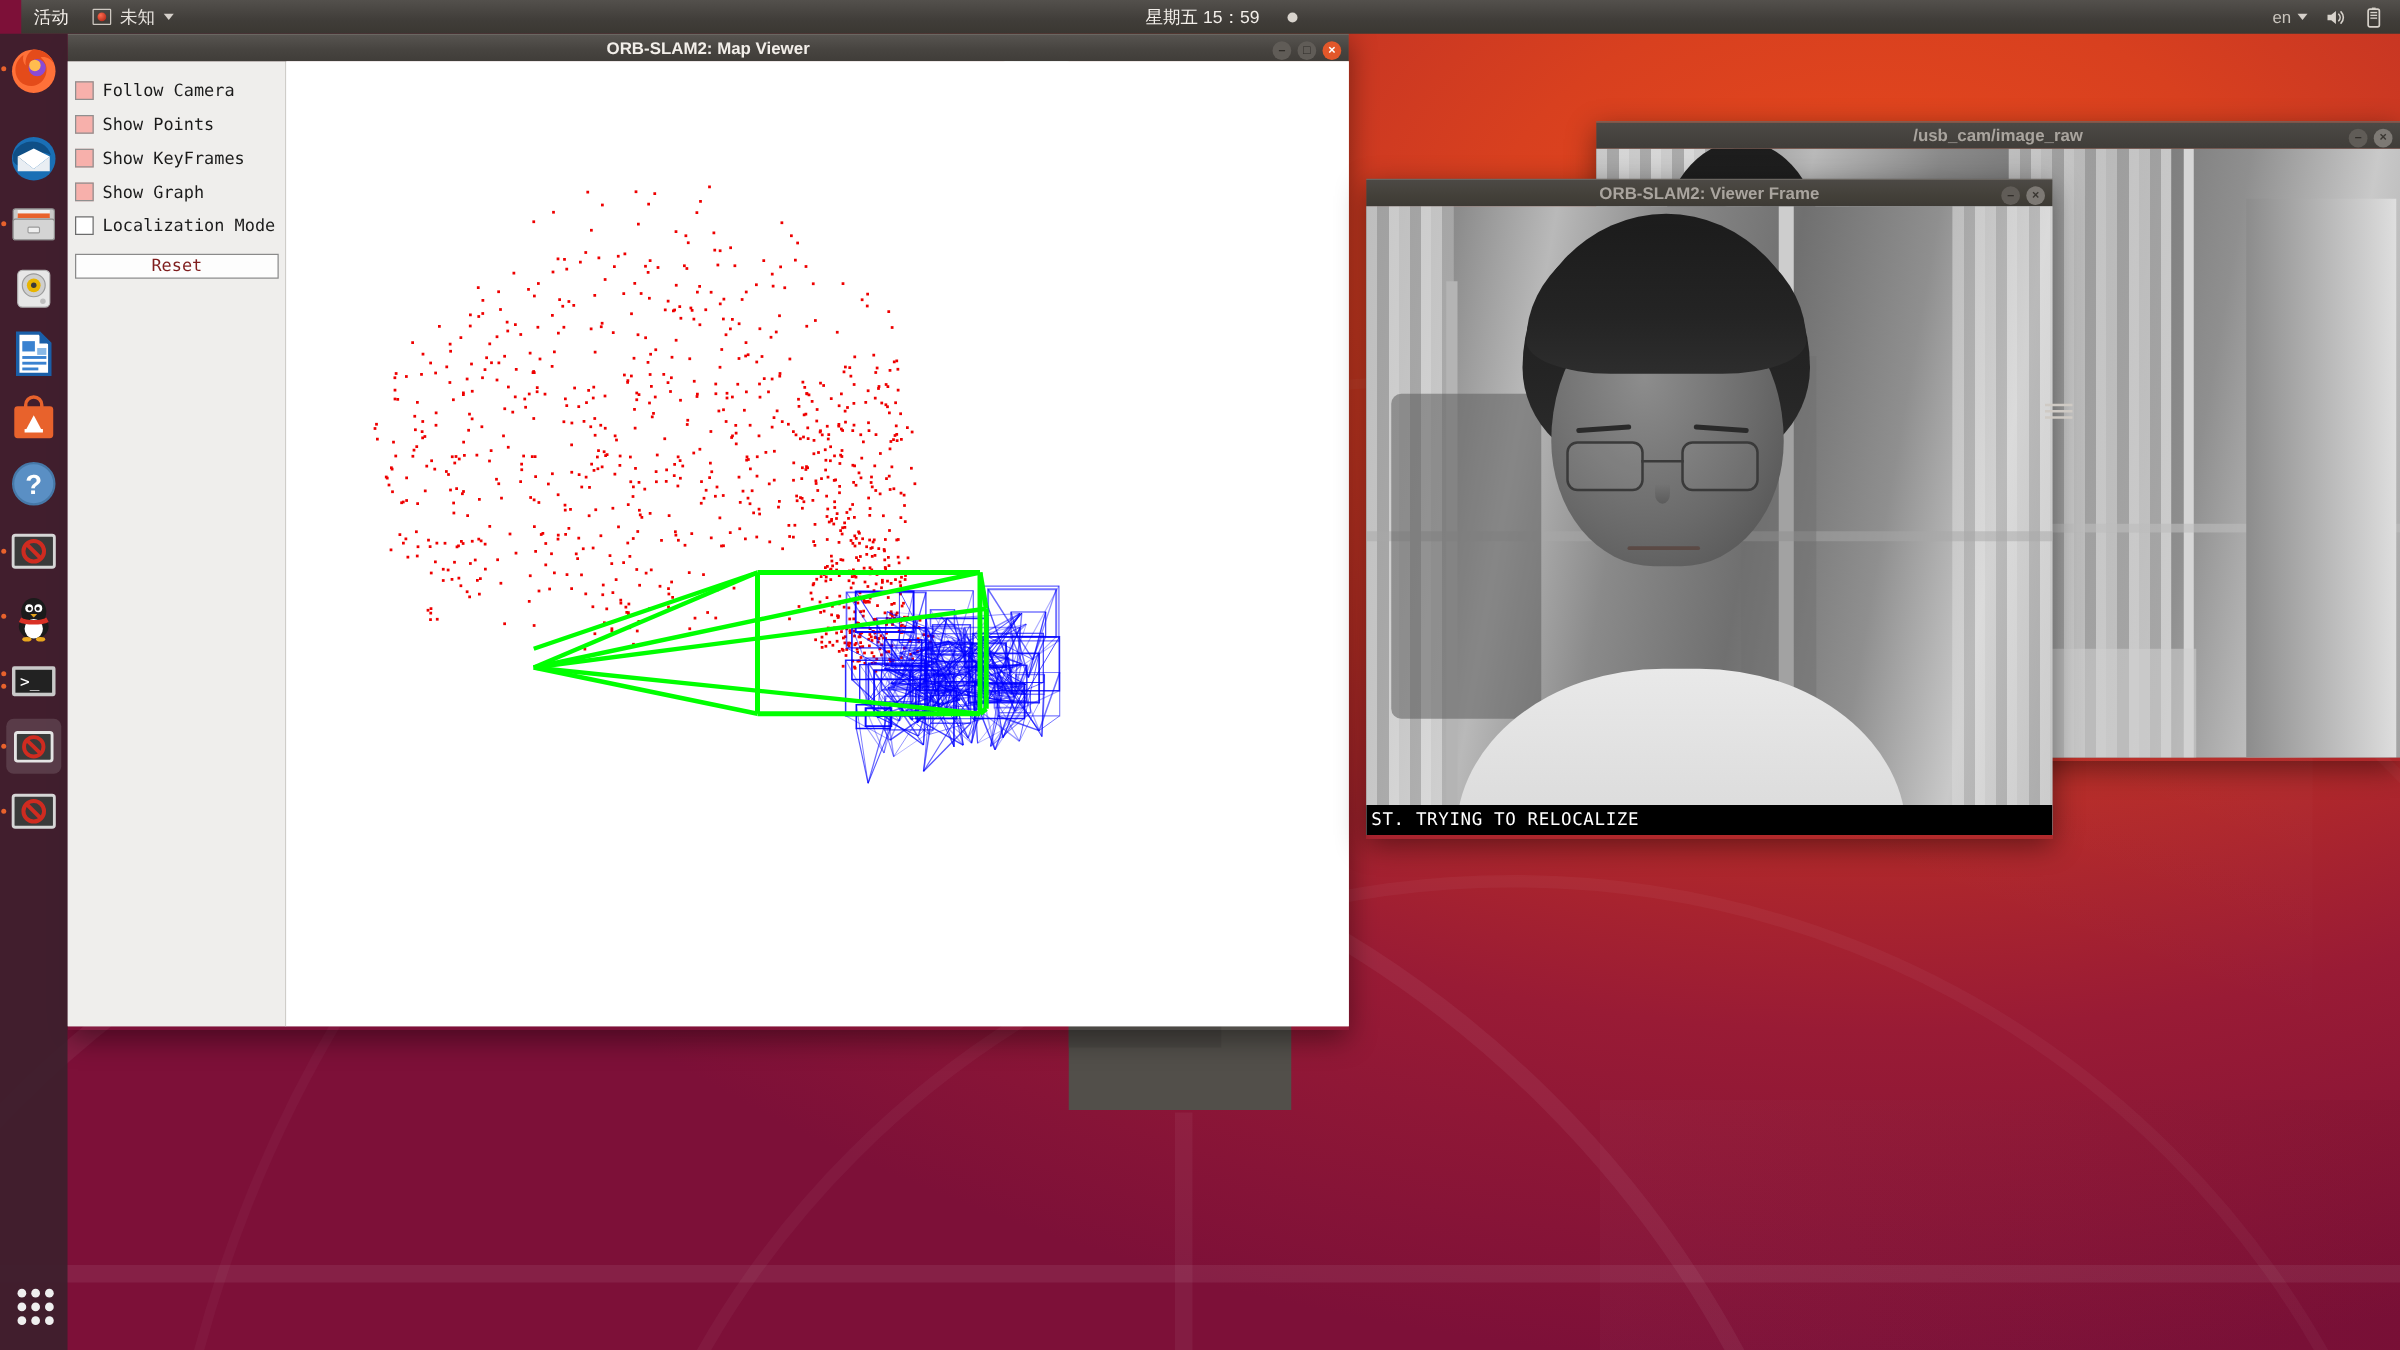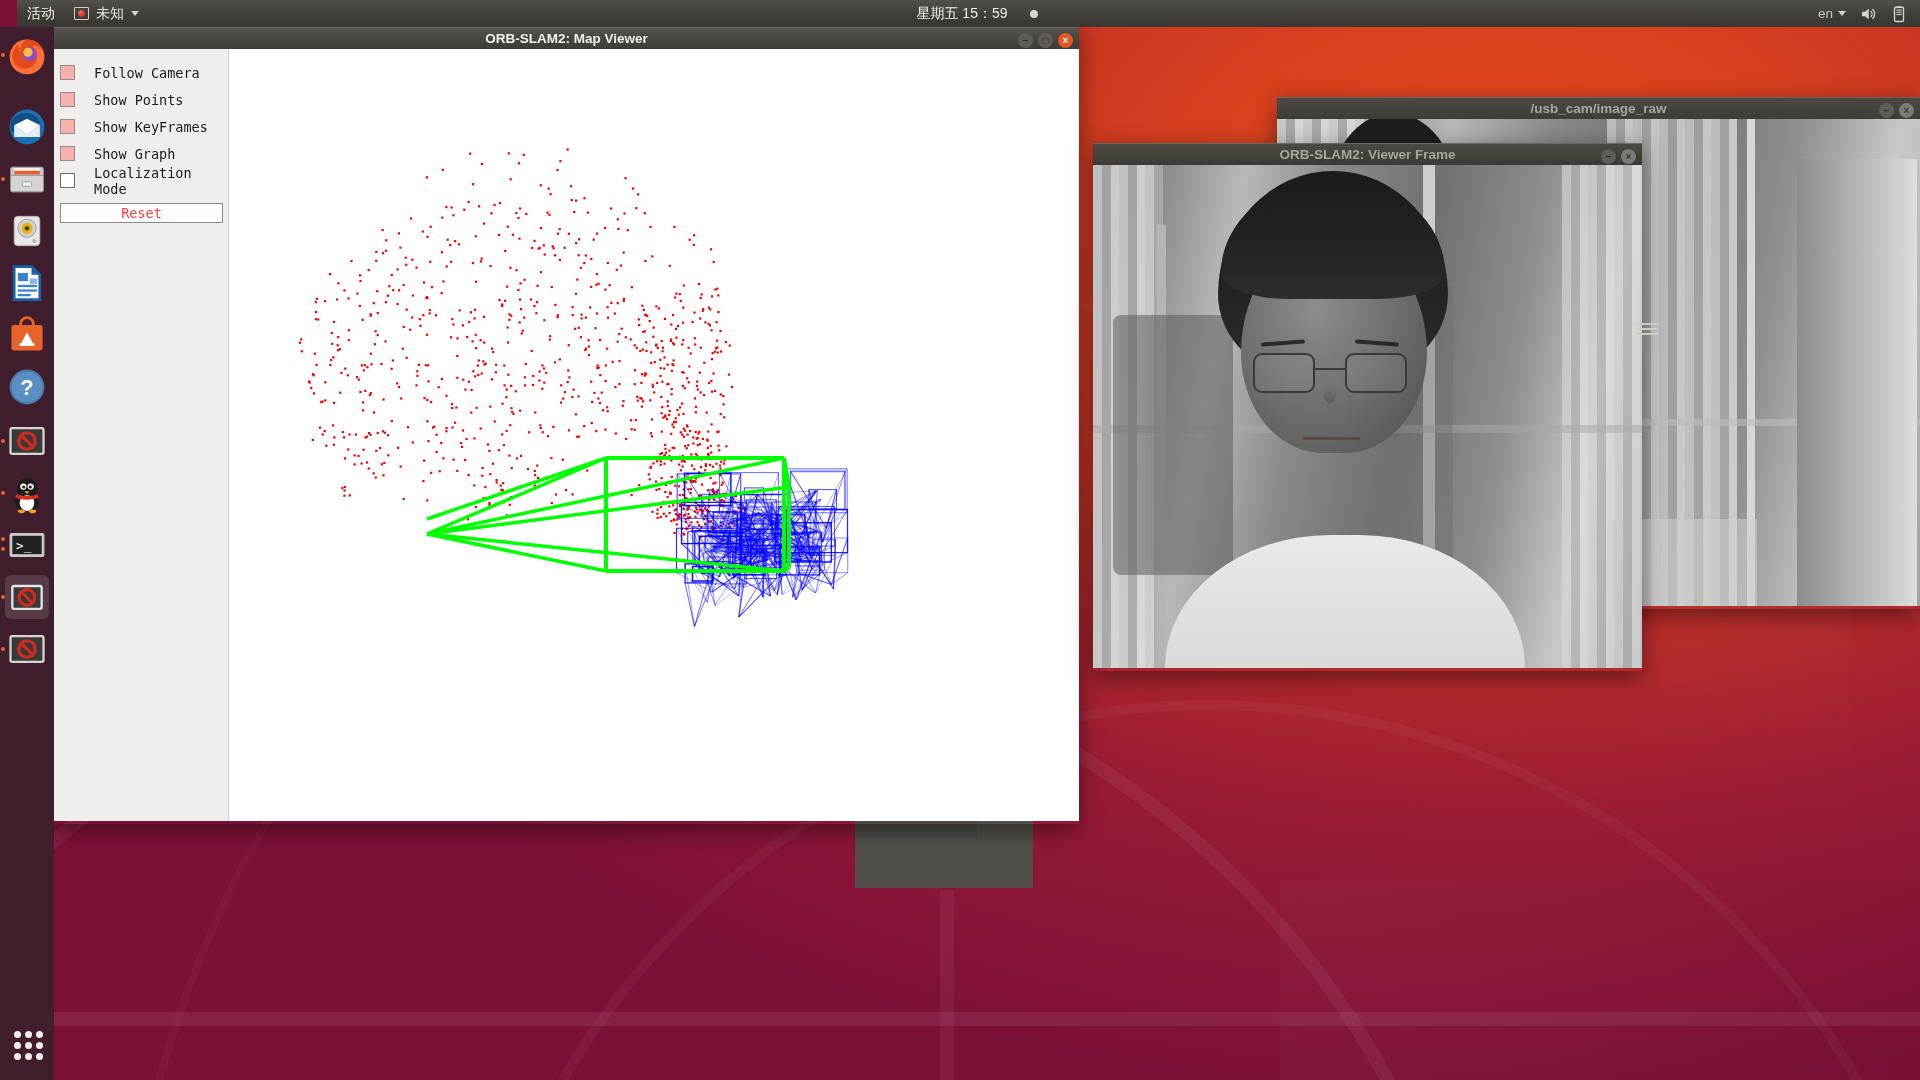--- a/index.html
+++ b/index.html
@@ -85,26 +85,26 @@
   .wb{ width:15px;height:15px;border-radius:50%; background:#605c57; display:flex;
        align-items:center;justify-content:center; font-size:10px; color:#2f2c28; line-height:1;}
   .wb.close{ background:#e2572a; color:#fff; }
   .wb.closegrey{ background:#7d7974; color:#3a3732; }
 
   
   #mapviewer{ left:54px; top:27px; width:1025px; height:797px; }
   #mv-body{ display:flex; height:772px; background:#efefee; }
   #mv-panel{ width:175px; background:#efeeec; border-right:1px solid #cfcdc9;
              padding:10px 6px 0 6px; font-family:"DejaVu Sans Mono", monospace; }
-  .cbrow{ display:flex; align-items:center; gap:19px; height:27px; font-size:13.5px; color:#1b1b1b;}
+  .cbrow{ display:flex; align-items:center; gap:7px; height:27px; font-size:13.5px; color:#1b1b1b;}
   .cbox{ width:15px; height:15px; border:1px solid #6c6c6c; background:#fff; flex:none; }
   .cbox.on{ background:#f7b0ab; border-color:#8f8f8f; }
   #resetbtn{ margin-top:9px; width:163px; height:20px; background:#fdfdfd;
     border:1px solid #8a8a8a; font-family:"DejaVu Sans Mono", monospace;
-    font-size:13.5px; color:#ef4444; display:flex;align-items:center;justify-content:center; }
+    font-size:13.5px; color:#7f1d1d; display:flex;align-items:center;justify-content:center; }
   #mv-canvas{ flex:1; background:#ffffff; position:relative; overflow:hidden; }
   #mv-canvas svg{ position:absolute; left:0; top:0; }
 
   
   #filemgr{ left:855px; top:316px; width:900px; height:573px; background:#f2f1f0;
             box-shadow:0 8px 26px rgba(0,0,0,.42); }
   #fm-titlebar{ height:28px; background:linear-gradient(180deg,#4a4743 0%,#3f3c38 100%);
                 display:flex; align-items:center; justify-content:flex-end; padding-right:7px; gap:6px;}
   #fm-burger{ position:absolute; left:1636px; top:319px; width:22px;height:20px;
               display:flex;flex-direction:column;justify-content:center;gap:3px; z-index:60;}
@@ -1873,14 +1873,15 @@
       <div class="hair" style="left:128px;top:14px;width:224px;height:120px;border-radius:50% 50% 30% 30%/78% 78% 22% 22%"></div>
       <div class="eyeb" style="left:168px;top:176px;width:44px;transform:rotate(-4deg)"></div>
       <div class="eyeb" style="left:262px;top:176px;width:44px;transform:rotate(4deg)"></div>
       <div class="glasses" style="left:160px;top:188px;width:62px;height:40px"></div>
       <div class="glasses" style="left:252px;top:188px;width:62px;height:40px"></div>
       <div class="gbridge" style="left:220px;top:203px;width:34px"></div>
       <div class="nose" style="left:231px;top:222px"></div>
       <div class="mouth" style="left:209px;top:272px;width:58px"></div>
       <div class="shoulder" style="left:72px;top:370px;width:360px;height:200px"></div>
     </div>
+    <div id="cf-status">ST. TRYING TO RELOCALIZE</div>
   </div>
 </div>
 
 </body></html>

